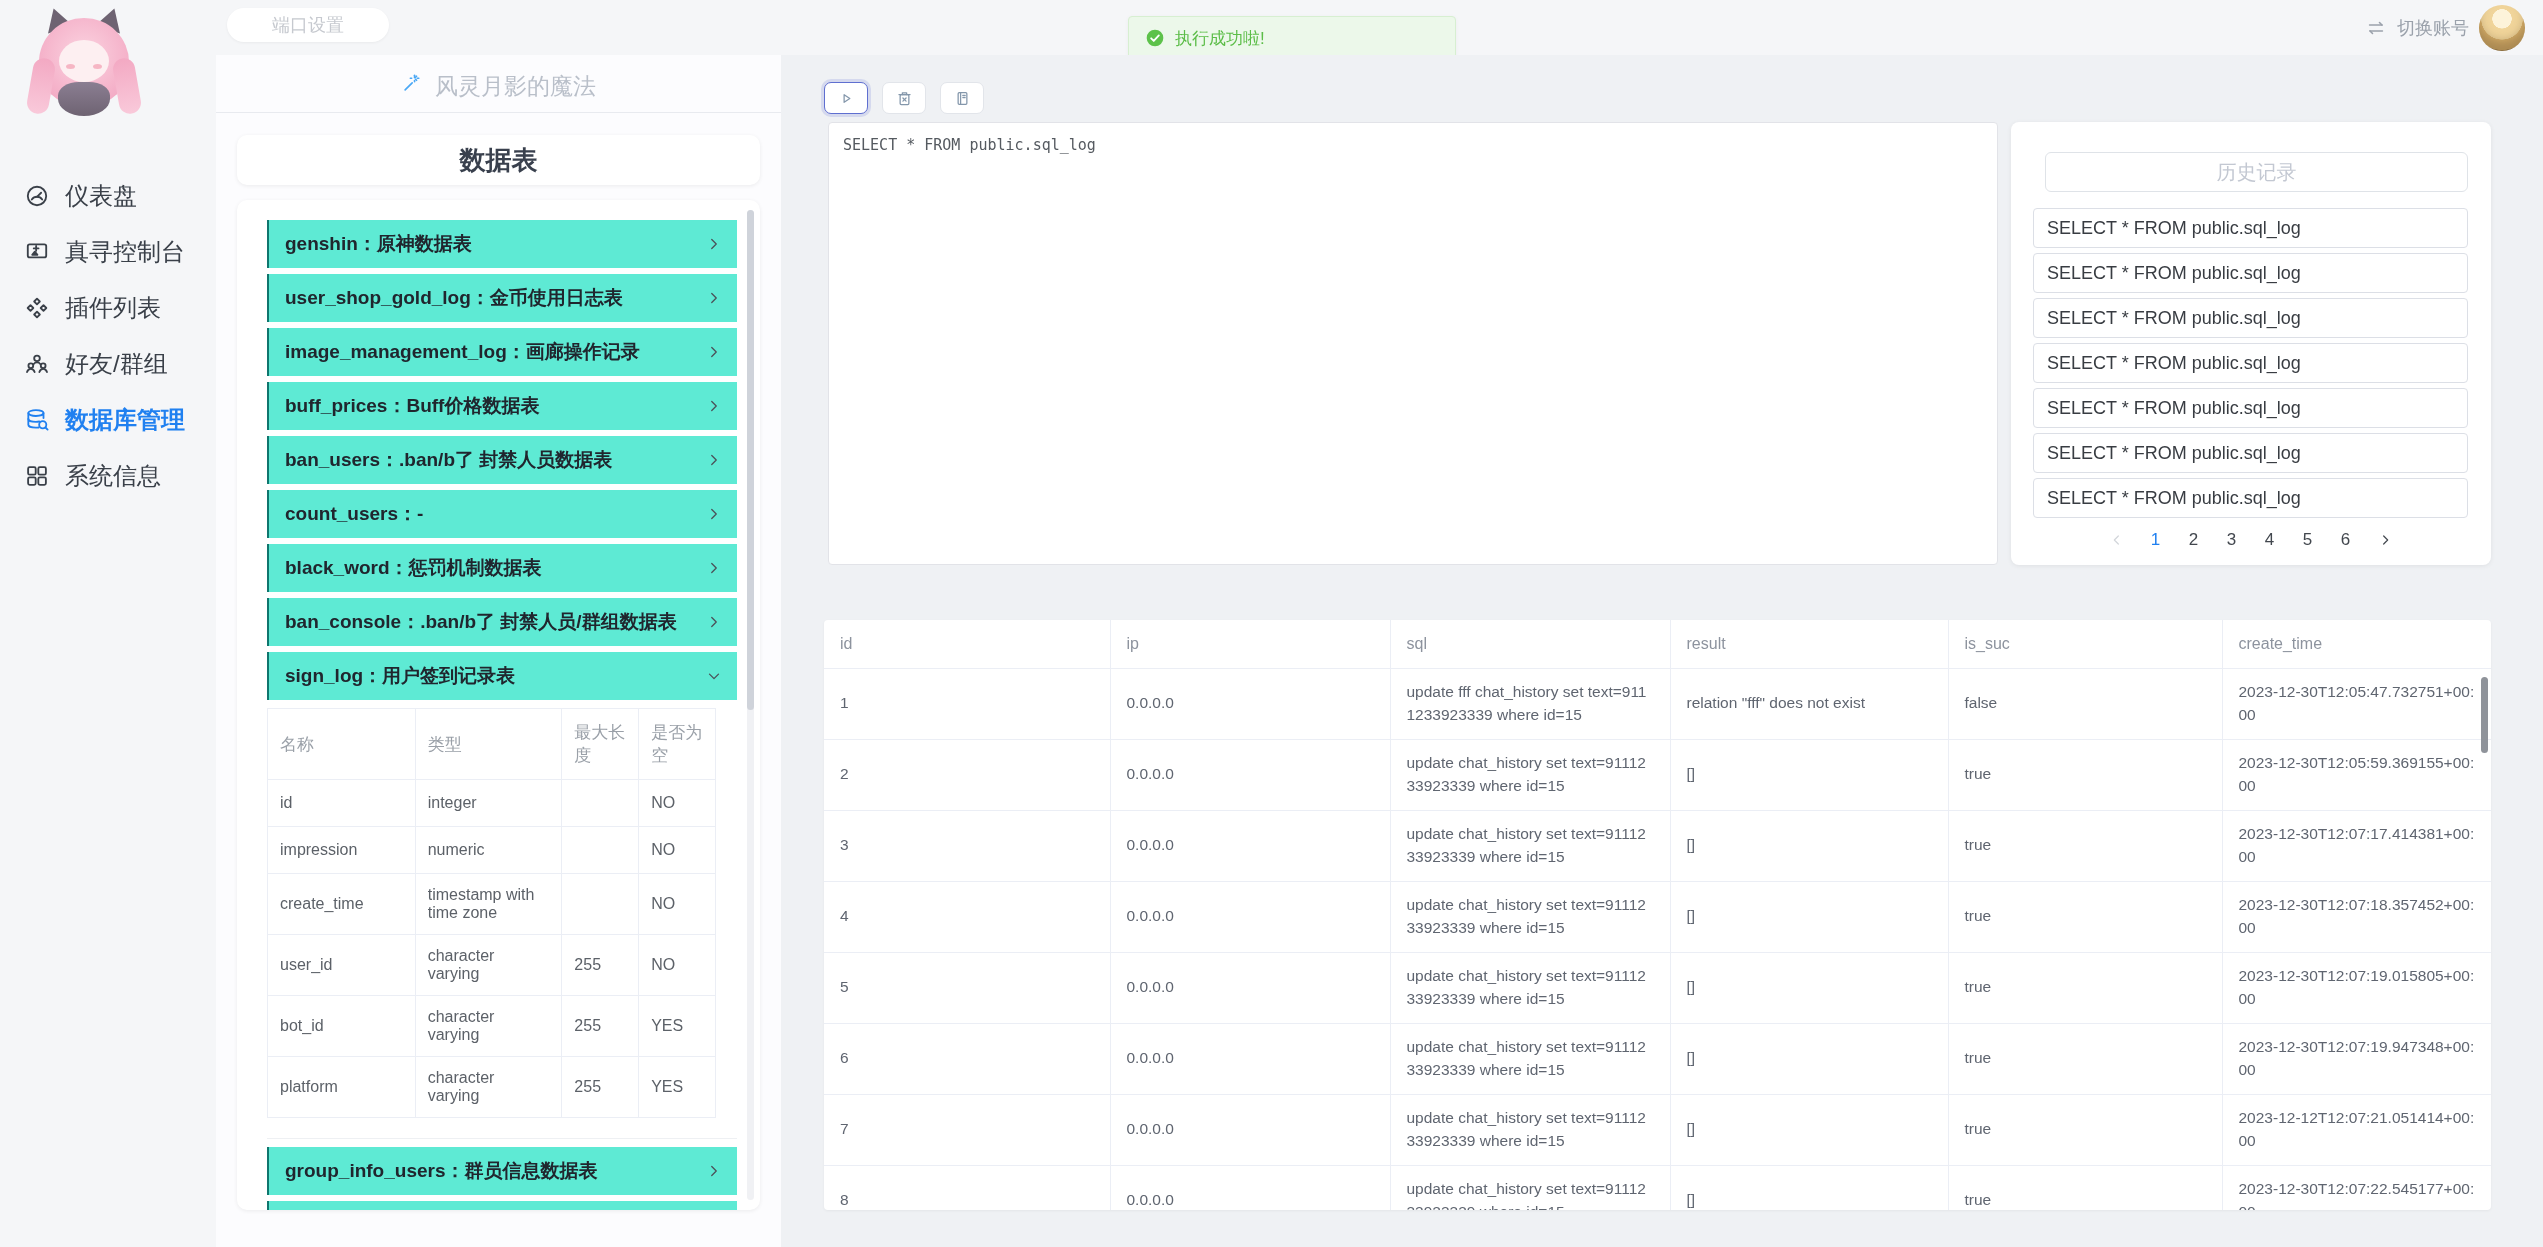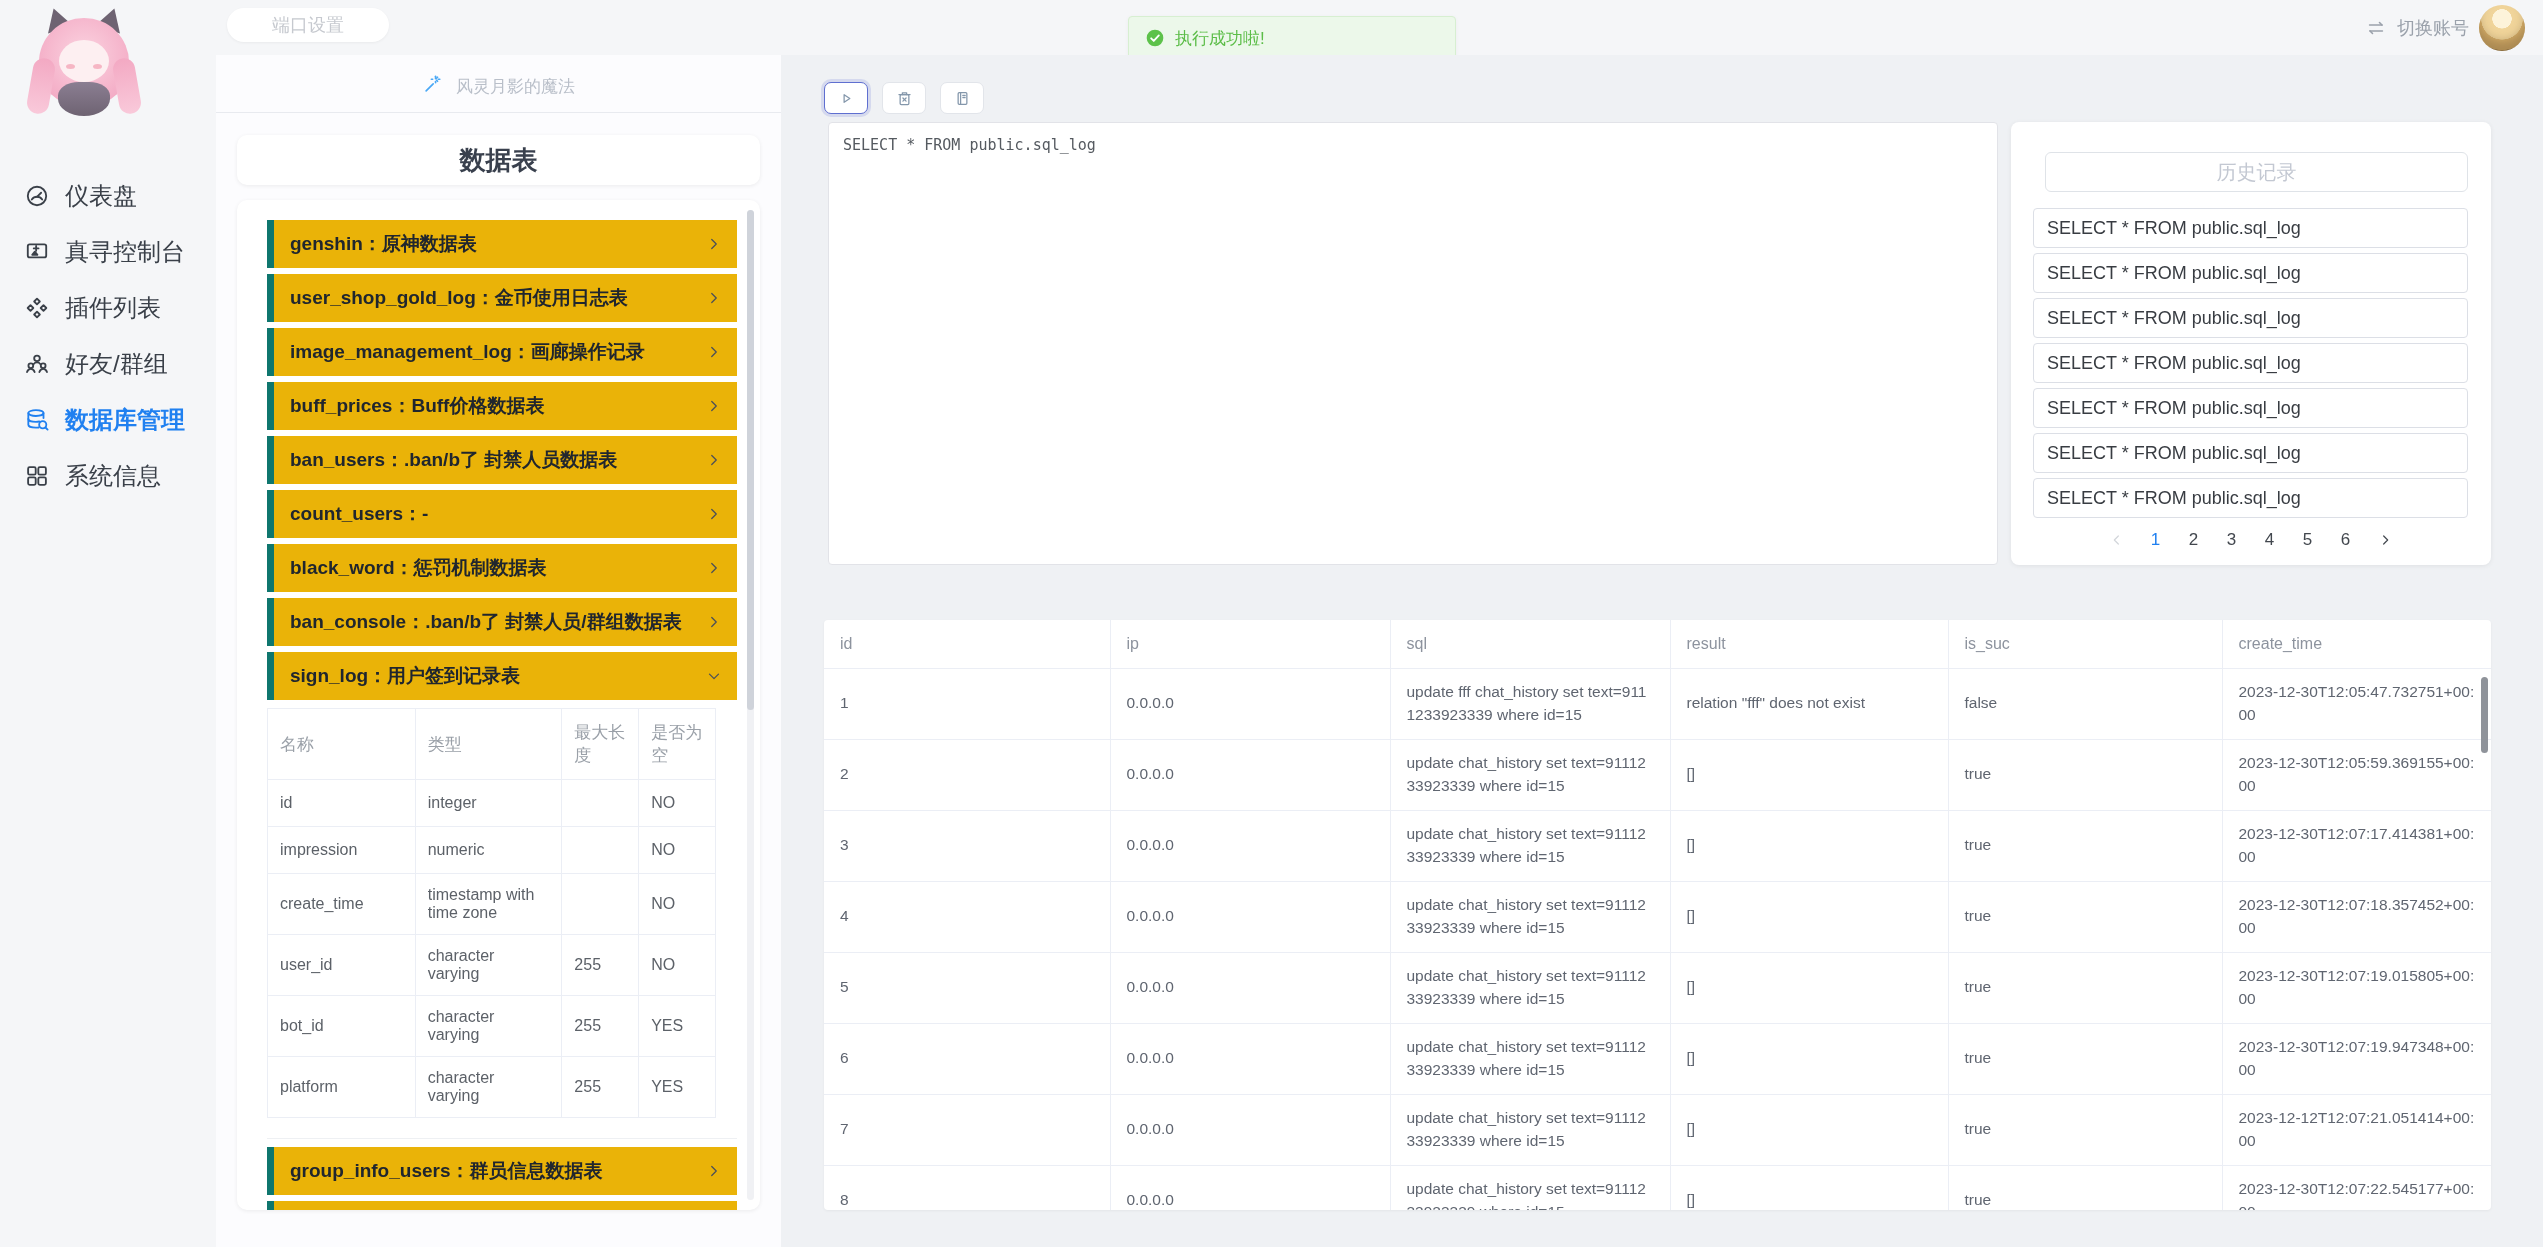--- a/index.html
+++ b/index.html
@@ -26,26 +26,26 @@
   .nav-item { display:flex; align-items:center; height:56px; padding-left:24px; gap:15px; cursor:pointer; color:#3a4049; }
   .nav-item .nicon { width:26px; height:26px; flex:0 0 26px; display:flex; }
   .nav-item svg { width:26px; height:26px; stroke:#3a4049; fill:none; stroke-width:1.7; stroke-linecap:round; stroke-linejoin:round; }
   .nav-item .nlabel { font-size:24px; }
   .nav-item.active { color:#2080f0; }
   .nav-item.active svg { stroke:#2080f0; }
   .nav-item.active .nlabel { font-weight:700; }
 
   
   .leftcol { left:216px; top:55px; width:565px; height:1192px; background:#fcfcfe; }
-  .magic { position:absolute; left:0; top:14px; width:100%; height:34px; display:flex; align-items:center; justify-content:center; gap:12px; color:#b9bfc9; font-size:17px; cursor:pointer; }
+  .magic { position:absolute; left:0; top:14px; width:100%; height:34px; display:flex; align-items:center; justify-content:center; gap:12px; color:#b9bfc9; font-size:23px; cursor:pointer; }
   .magic svg { width:22px; height:22px; stroke:#4aa8f5; fill:none; stroke-width:1.8; stroke-linecap:round; }
   .leftcol .divider { position:absolute; left:0; top:57px; width:100%; height:1px; background:#e8eaef; }
   .title-card { position:absolute; left:21px; top:80px; width:523px; height:50px; background:#fff; border-radius:10px; box-shadow:0 1px 4px rgba(0,0,0,0.07); display:flex; align-items:center; justify-content:center; font-size:26px; font-weight:700; color:#39404d; }
   .list-card { position:absolute; left:21px; top:145px; width:523px; height:1010px; background:#fff; border-radius:10px; box-shadow:0 1px 4px rgba(0,0,0,0.07); padding:20px 23px 0 30px; overflow:hidden; }
-  .tbl-item { height:48px; margin-bottom:6px; background:#eab308; border-left:7px solid #0f766e; display:flex; align-items:center; justify-content:space-between; padding:0 14px 0 16px; cursor:pointer; }
+  .tbl-item { height:48px; margin-bottom:6px; background:#5eead4; border-left:2px solid #0f766e; display:flex; align-items:center; justify-content:space-between; padding:0 14px 0 16px; cursor:pointer; }
   .tbl-item .tname { font-size:19px; font-weight:700; color:#20262e; white-space:nowrap; }
   .tbl-item svg { width:18px; height:18px; stroke:#4b5058; fill:none; stroke-width:1.7; stroke-linecap:round; stroke-linejoin:round; }
   .schema { width:449px; border-collapse:collapse; margin:8px 0 20px 0; }
   .schema th, .schema td { border:1px solid #ebeef5; text-align:left; padding:12px 12px; font-weight:400; }
   .schema th { color:#9aa0a8; font-size:17px; height:50px; }
   .schema td { color:#5c6168; font-size:16px; height:47px; }
   .sect-divider { height:1px; background:#eef0f3; margin:0 0 8px 0; }
   .list-scrollbar { position:absolute; right:6px; top:10px; width:7px; height:990px; border-radius:4px; background:#f0f1f4; }
   .list-scrollbar .thumb { position:absolute; left:0; top:0; width:7px; height:500px; border-radius:4px; background:#cfd3da; }
 

